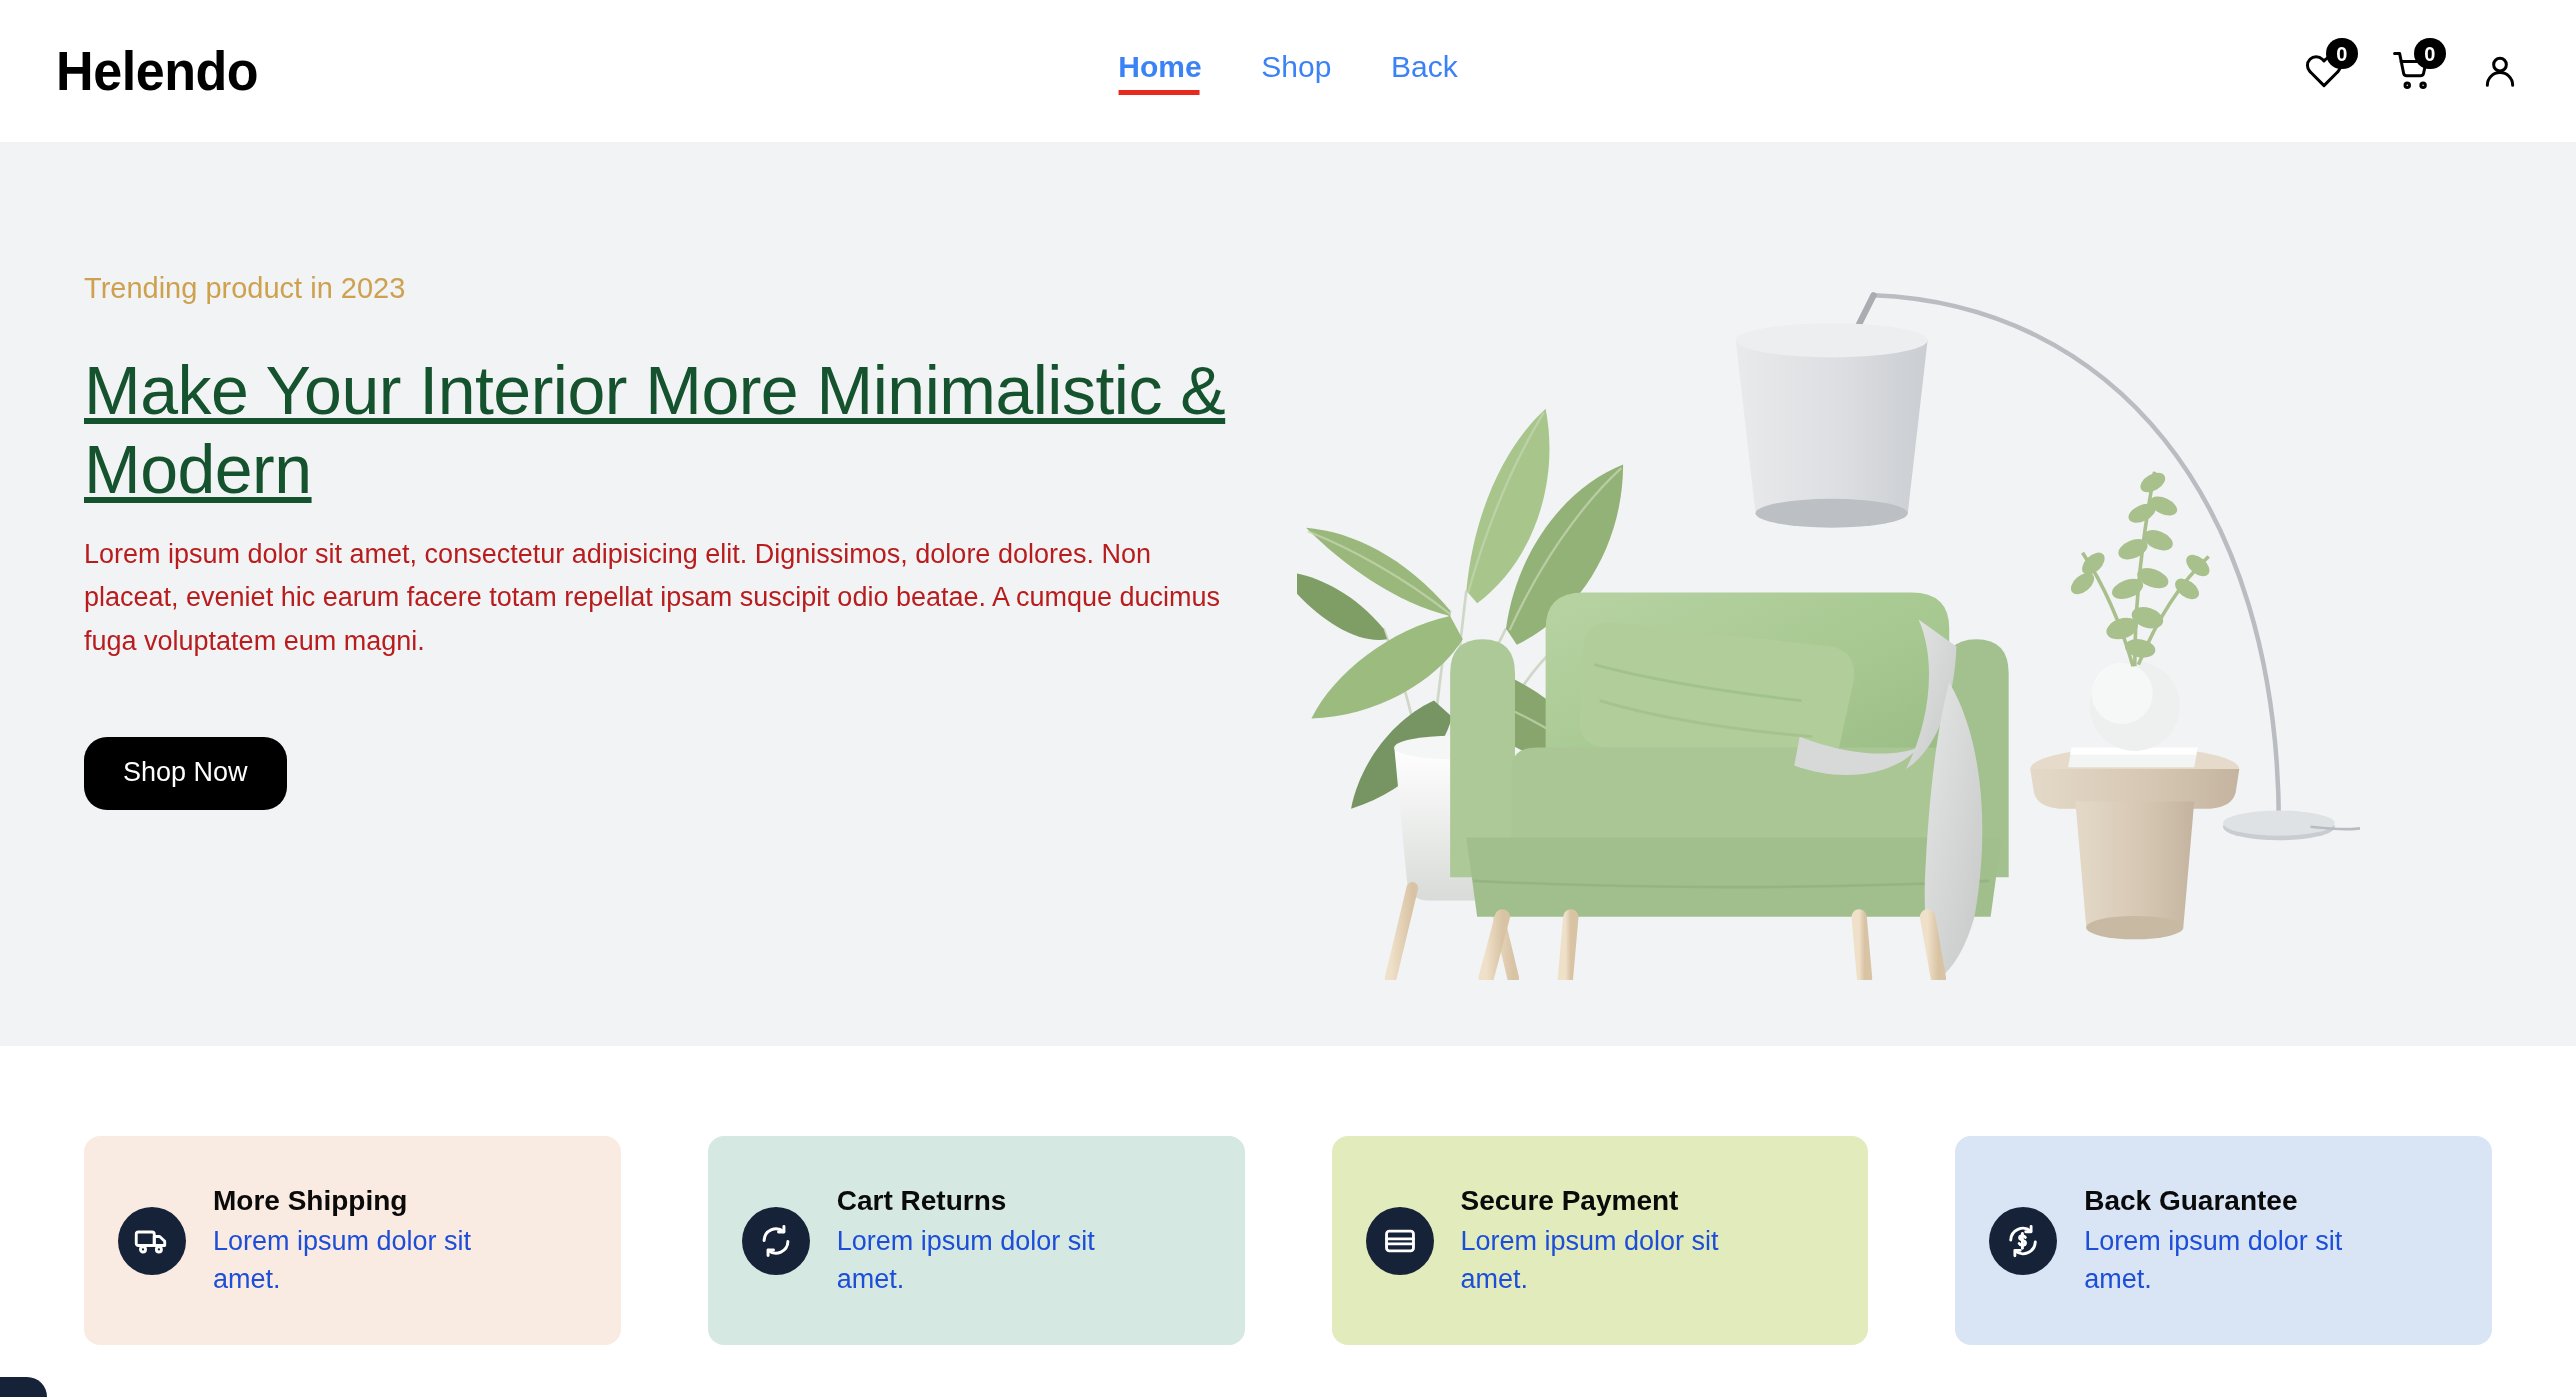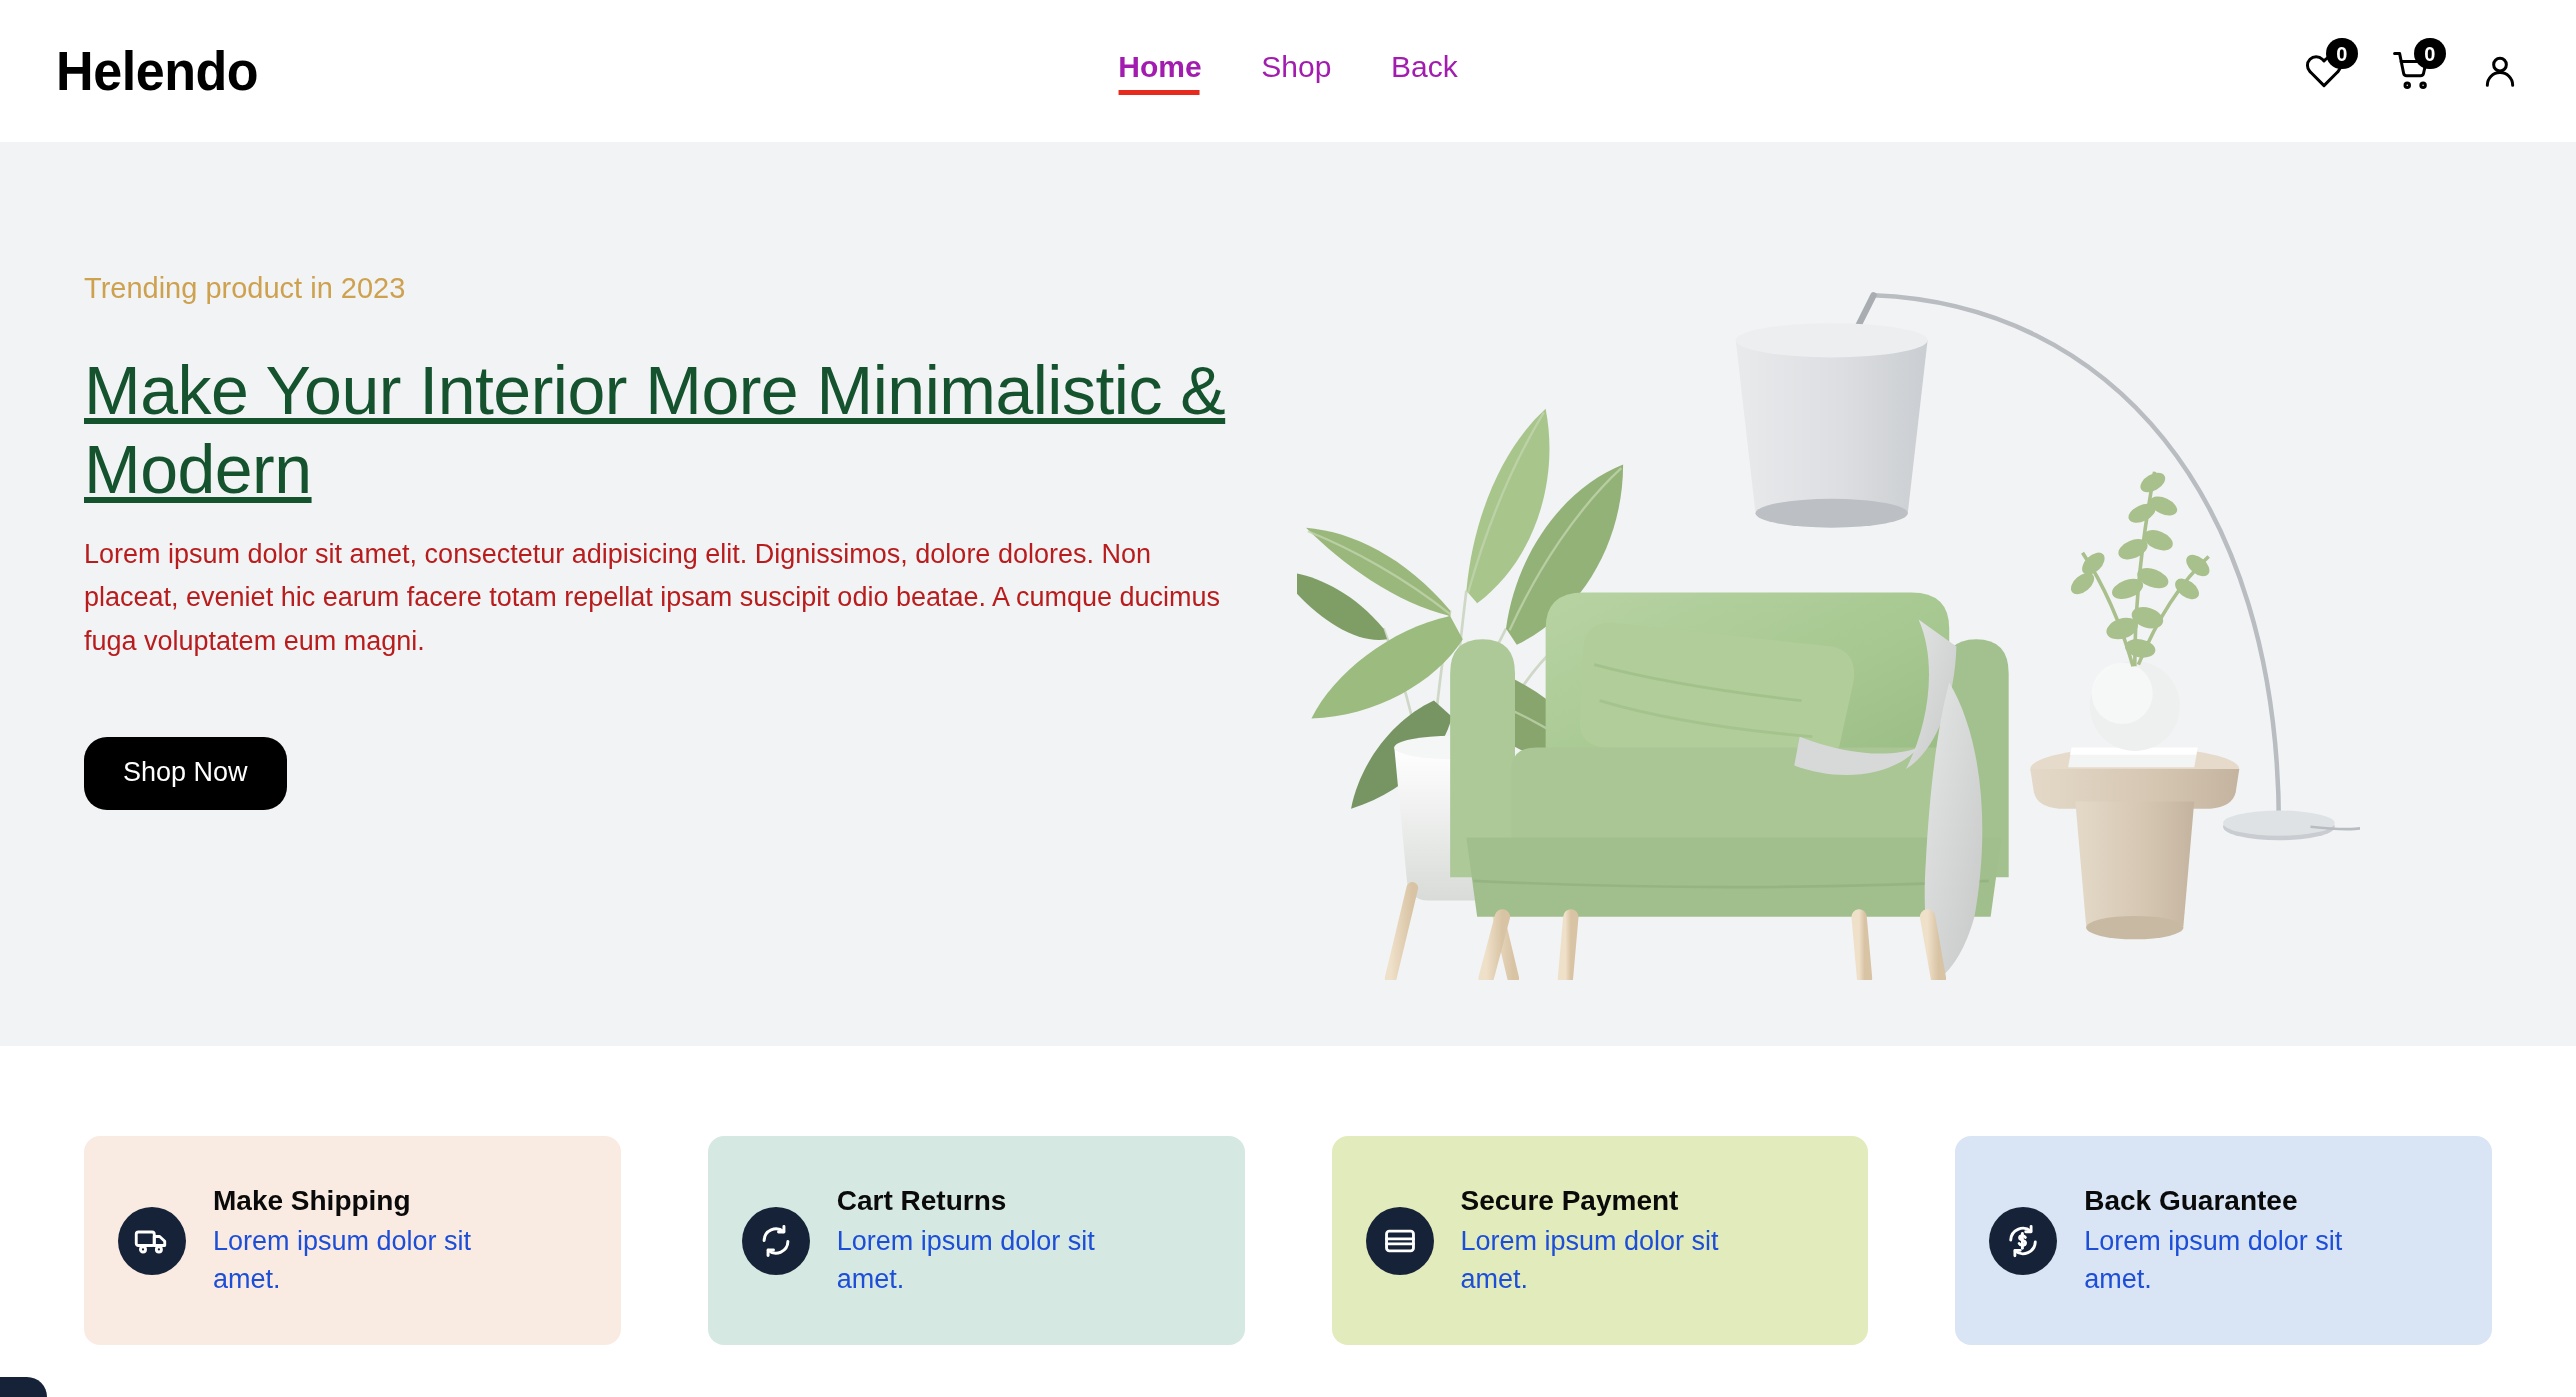--- a/index.html
+++ b/index.html
@@ -38,21 +38,21 @@
     transform:translateX(-50%);
     top:0;
     height:142px;
     display:flex;
     align-items:center;
     gap:56px;
   }
   .nav-item{
     position:relative;
     font-size:30px;
-    color:#a21caf;
+    color:#3b82f6;
     line-height:1;
     padding:5.4px 1.8px 12.6px 1.8px;
     white-space:nowrap;
     cursor:pointer;
   }
   .nav-item.active{ font-weight:bold; }
   .nav-item.active::after{
     content:"";
     position:absolute;
     left:1.8px; right:3.6px;
@@ -413,21 +413,21 @@
   <div class="feature-card" style="background:#faebe2">
     <div class="feature-icon">
       <svg width="36" height="36" viewBox="0 0 24 24" fill="none" stroke="#ffffff" stroke-width="1.9" stroke-linecap="round" stroke-linejoin="round">
         <rect x="1.5" y="6" width="12" height="9" rx="1.4"></rect>
         <path d="M13.5 9h3.6l3.4 3.2V15h-7z"></path>
         <circle cx="6" cy="17.6" r="1.7"></circle>
         <circle cx="16.6" cy="17.6" r="1.7"></circle>
       </svg>
     </div>
     <div class="feature-body">
-      <div class="feature-title">Make Shipping</div>
+      <div class="feature-title">More Shipping</div>
       <div class="feature-desc">Lorem ipsum dolor sit amet.</div>
     </div>
   </div>
 
   <div class="feature-card" style="background:#d6e8e2">
     <div class="feature-icon">
       <svg width="34" height="34" viewBox="0 0 24 24" fill="none" stroke="#ffffff" stroke-width="2.1" stroke-linecap="round" stroke-linejoin="round">
         <path d="M20.4 12.4a8.4 8.4 0 0 1-13.8 6.2"></path>
         <path d="M3.6 11.6a8.4 8.4 0 0 1 13.8-6.2"></path>
         <polyline points="17.6,1.8 17.6,5.6 13.8,5.6"></polyline>

